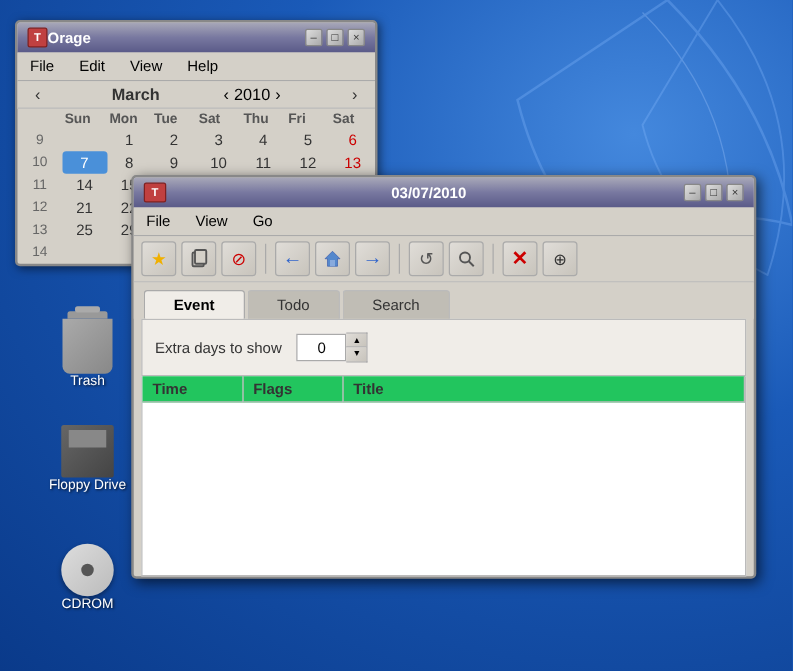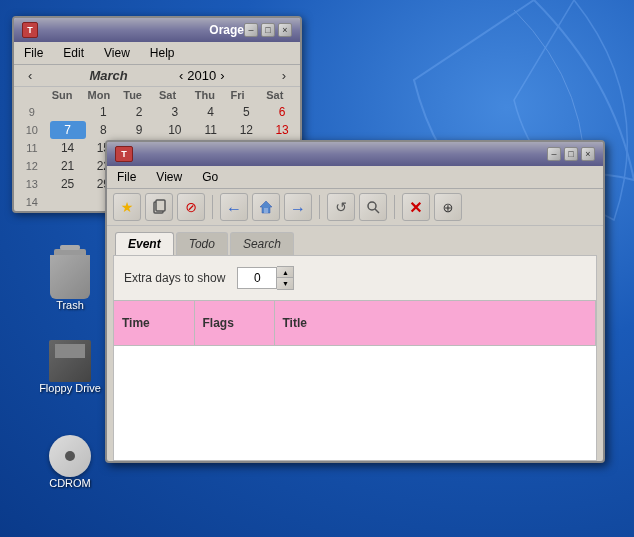--- a/index.html
+++ b/index.html
@@ -118,21 +118,21 @@
       padding: 4px 8px;
       display: flex;
       align-items: center;
       justify-content: space-between;
       border-radius: 2px 2px 0 0;
     }
     .window-titlebar .title {
       font-size: 12px;
       font-weight: bold;
       flex: 1;
-      text-align: right;
+      text-align: left;
     }
     .window-titlebar .title-icon {
       width: 16px;
       height: 16px;
       background: #c04040;
       border: 1px solid #802020;
       border-radius: 2px;
       display: flex;
       align-items: center;
       justify-content: center;
@@ -185,21 +185,20 @@
       padding: 0 6px;
       font-size: 13px;
       color: #333;
       background: none;
       border: none;
     }
     .cal-month {
       font-size: 13px;
       font-weight: bold;
       color: #333;
-      font-style: italic;
     }
     .cal-year-nav {
       display: flex;
       align-items: center;
       gap: 4px;
       font-size: 13px;
     }
 
     .calendar-table {
       width: 100%;
@@ -321,29 +320,28 @@
     }
 
     
     .tab-bar {
       display: flex;
       padding: 6px 8px 0;
       background: #d4d0c8;
       gap: 2px;
     }
     .tab {
-      padding: 4px 12px;
+      padding: 4px 23px;
       border: 1px solid #bbb;
       border-bottom: none;
       background: #c0bdb5;
       border-radius: 3px 3px 0 0;
       cursor: pointer;
       font-size: 12px;
       color: #333;
-      font-style: italic;
     }
     .tab.active {
       background: #f0ede8;
       border-color: #aaa;
       color: #000;
       font-weight: bold;
     }
 
     
     .event-content {
@@ -394,22 +392,22 @@
     .spinner-arrow:first-child { border-bottom: 1px solid #aaa; }
 
     
     .data-table {
       width: 100%;
       border-collapse: collapse;
       font-size: 12px;
     }
     .data-table th {
       text-align: left;
-      padding: 15px 8px;
-      background: #f9a8d4;
+      padding: 3px 8px;
+      background: #22c55e;
       border-bottom: 1px solid #bbb;
       border-right: 1px solid #bbb;
       font-weight: bold;
       color: #333;
     }
 
     .event-table-container {
       margin: 0 6px;
       border: 1px solid #bbb;
       border-top: none;
@@ -545,20 +543,21 @@
       </tr>
     </tbody>
   </table>
 </div>
 
 <div class="event-window">
   <div class="event-titlebar">
     <div style="display:flex;align-items:center;">
       <div class="title-icon event-titlebar" style="background:#c04040;border:1px solid #802020;border-radius:2px;width:16px;height:16px;display:flex;align-items:center;justify-content:center;color:white;font-size:9px;font-weight:bold;margin-right:6px;">T</div>
     </div>
+    <span class="ev-title" style="flex:1;text-align:center;color:white;font-size:12px;font-weight:bold;">03/07/2010</span>
     <div class="titlebar-buttons">
       <div class="tb-btn">–</div>
       <div class="tb-btn">□</div>
       <div class="tb-btn">×</div>
     </div>
   </div>
 
   <div class="event-menu-bar">
     <span>File</span>
     <span>View</span>

